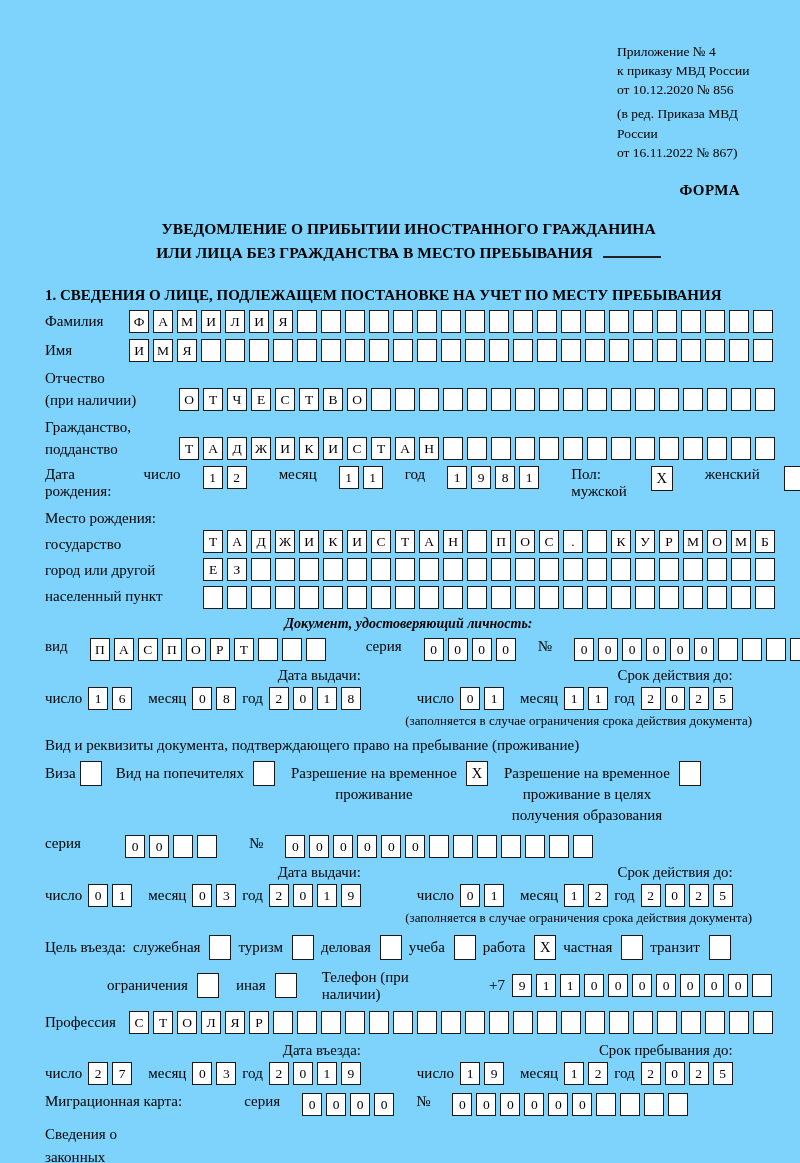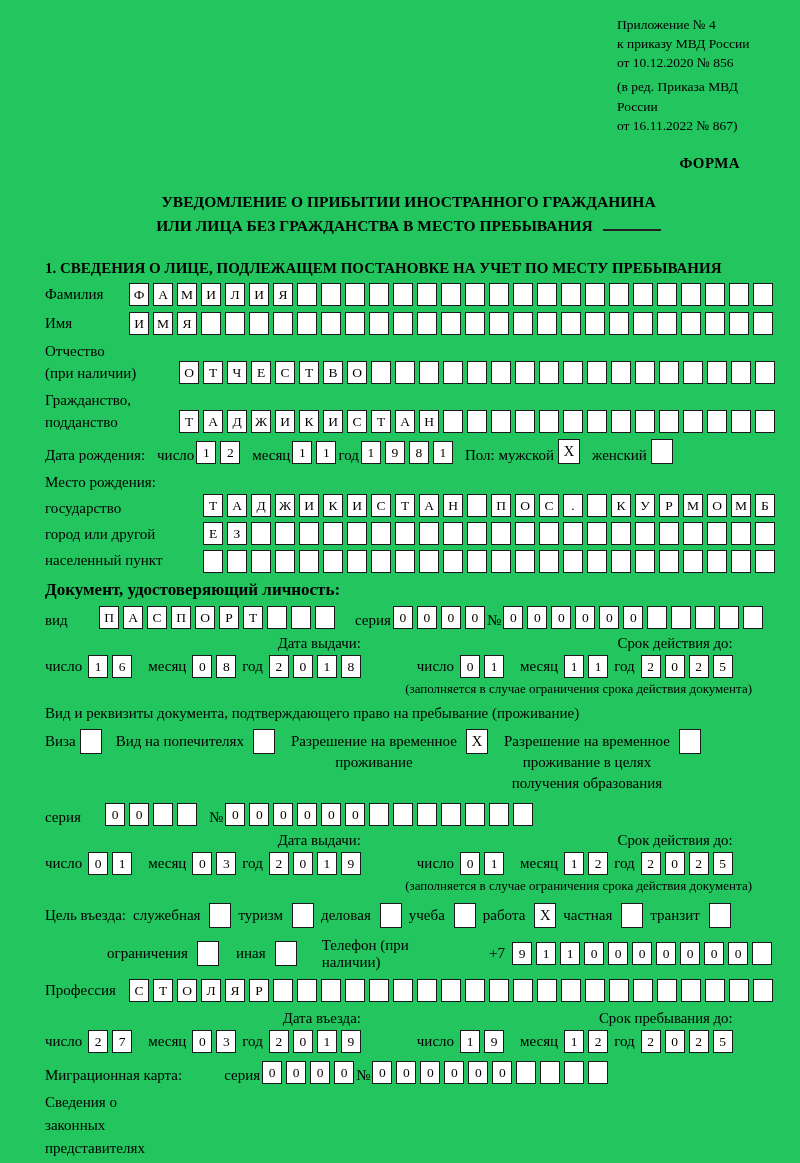--- a/index.html
+++ b/index.html
@@ -1,20 +1,20 @@
 <!DOCTYPE html>
 <html><head>
 <meta charset="utf-8">
 <style>
   * { box-sizing: border-box; }
   html,body { margin:0; padding:0; background:#ffffff; }
   .page{
-    width:800px; height:1163px; background:#22c55e; color:#000;
+    width:800px; height:1163px; background:#7dd3fc; color:#000;
     font-family:"Liberation Serif","DejaVu Serif",serif;
-    font-size:15px; padding:15px 28px 16px 45px; overflow:hidden; position:relative;
+    font-size:15px; padding:42px 28px 16px 45px; overflow:hidden; position:relative;
   }
   .pre{ white-space:pre-line; }
 
   
   .ref-block{ margin-left:572px; font-size:13.5px; line-height:1.42; }
   .ref-block .group2{ margin-top:5px; }
   .form-label{ text-align:right; font-weight:bold; font-size:15px; margin:20px 32px 0 0; letter-spacing:.4px; }
 
   
   .title{ margin-top:18px; text-align:center; font-weight:bold; font-size:15.5px; line-height:1.55; }
@@ -30,24 +30,24 @@
     display:flex; align-items:center; justify-content:center;
     font-size:13.5px; line-height:1; background:#fff;
   }
   .cellrows{ display:flex; flex-direction:column; gap:5px; }
   .checkbox{
     flex:0 0 22px; width:22px; height:25px; border:1.6px solid #1a1a1a;
     display:inline-flex; align-items:center; justify-content:center; font-size:14.5px; background:#fff;
   }
 
   .lbl-w84{ width:84px; } .lbl-w134{ width:134px; } .lbl-w158{ width:158px; line-height:26px; } .lbl-w110{ width:110px; line-height:23px; }
-  .doc-heading{ font-weight:bold; margin-top:7px; font-size:17px; }
+  .doc-heading{ text-align:center; font-weight:bold; margin-top:7px; font-size:14px;font-style:italic; }
 
   
-  .inlinerow{ display:flex; align-items:flex-end; margin-top:6px; gap:2px; }
+  .inlinerow{ display:flex; align-items:flex-start; margin-top:6px; gap:22px; }
   .gap18{ margin-left:18px; } .gap10{ margin-left:10px; } .gap40{ margin-left:40px; }
 
   
   .date-pair{ display:flex; margin-top:6px; }
   .date-col{ display:flex; flex-direction:column; }
   .date-col.right{ margin-left:56px; }
   .date-heading{ text-align:right; font-size:14.8px; margin-bottom:3px; }
   .date-row{ display:flex; align-items:center; gap:6px; }
   .note{ font-size:13px; text-align:right; margin-top:3px; padding-right:20px; }
 

